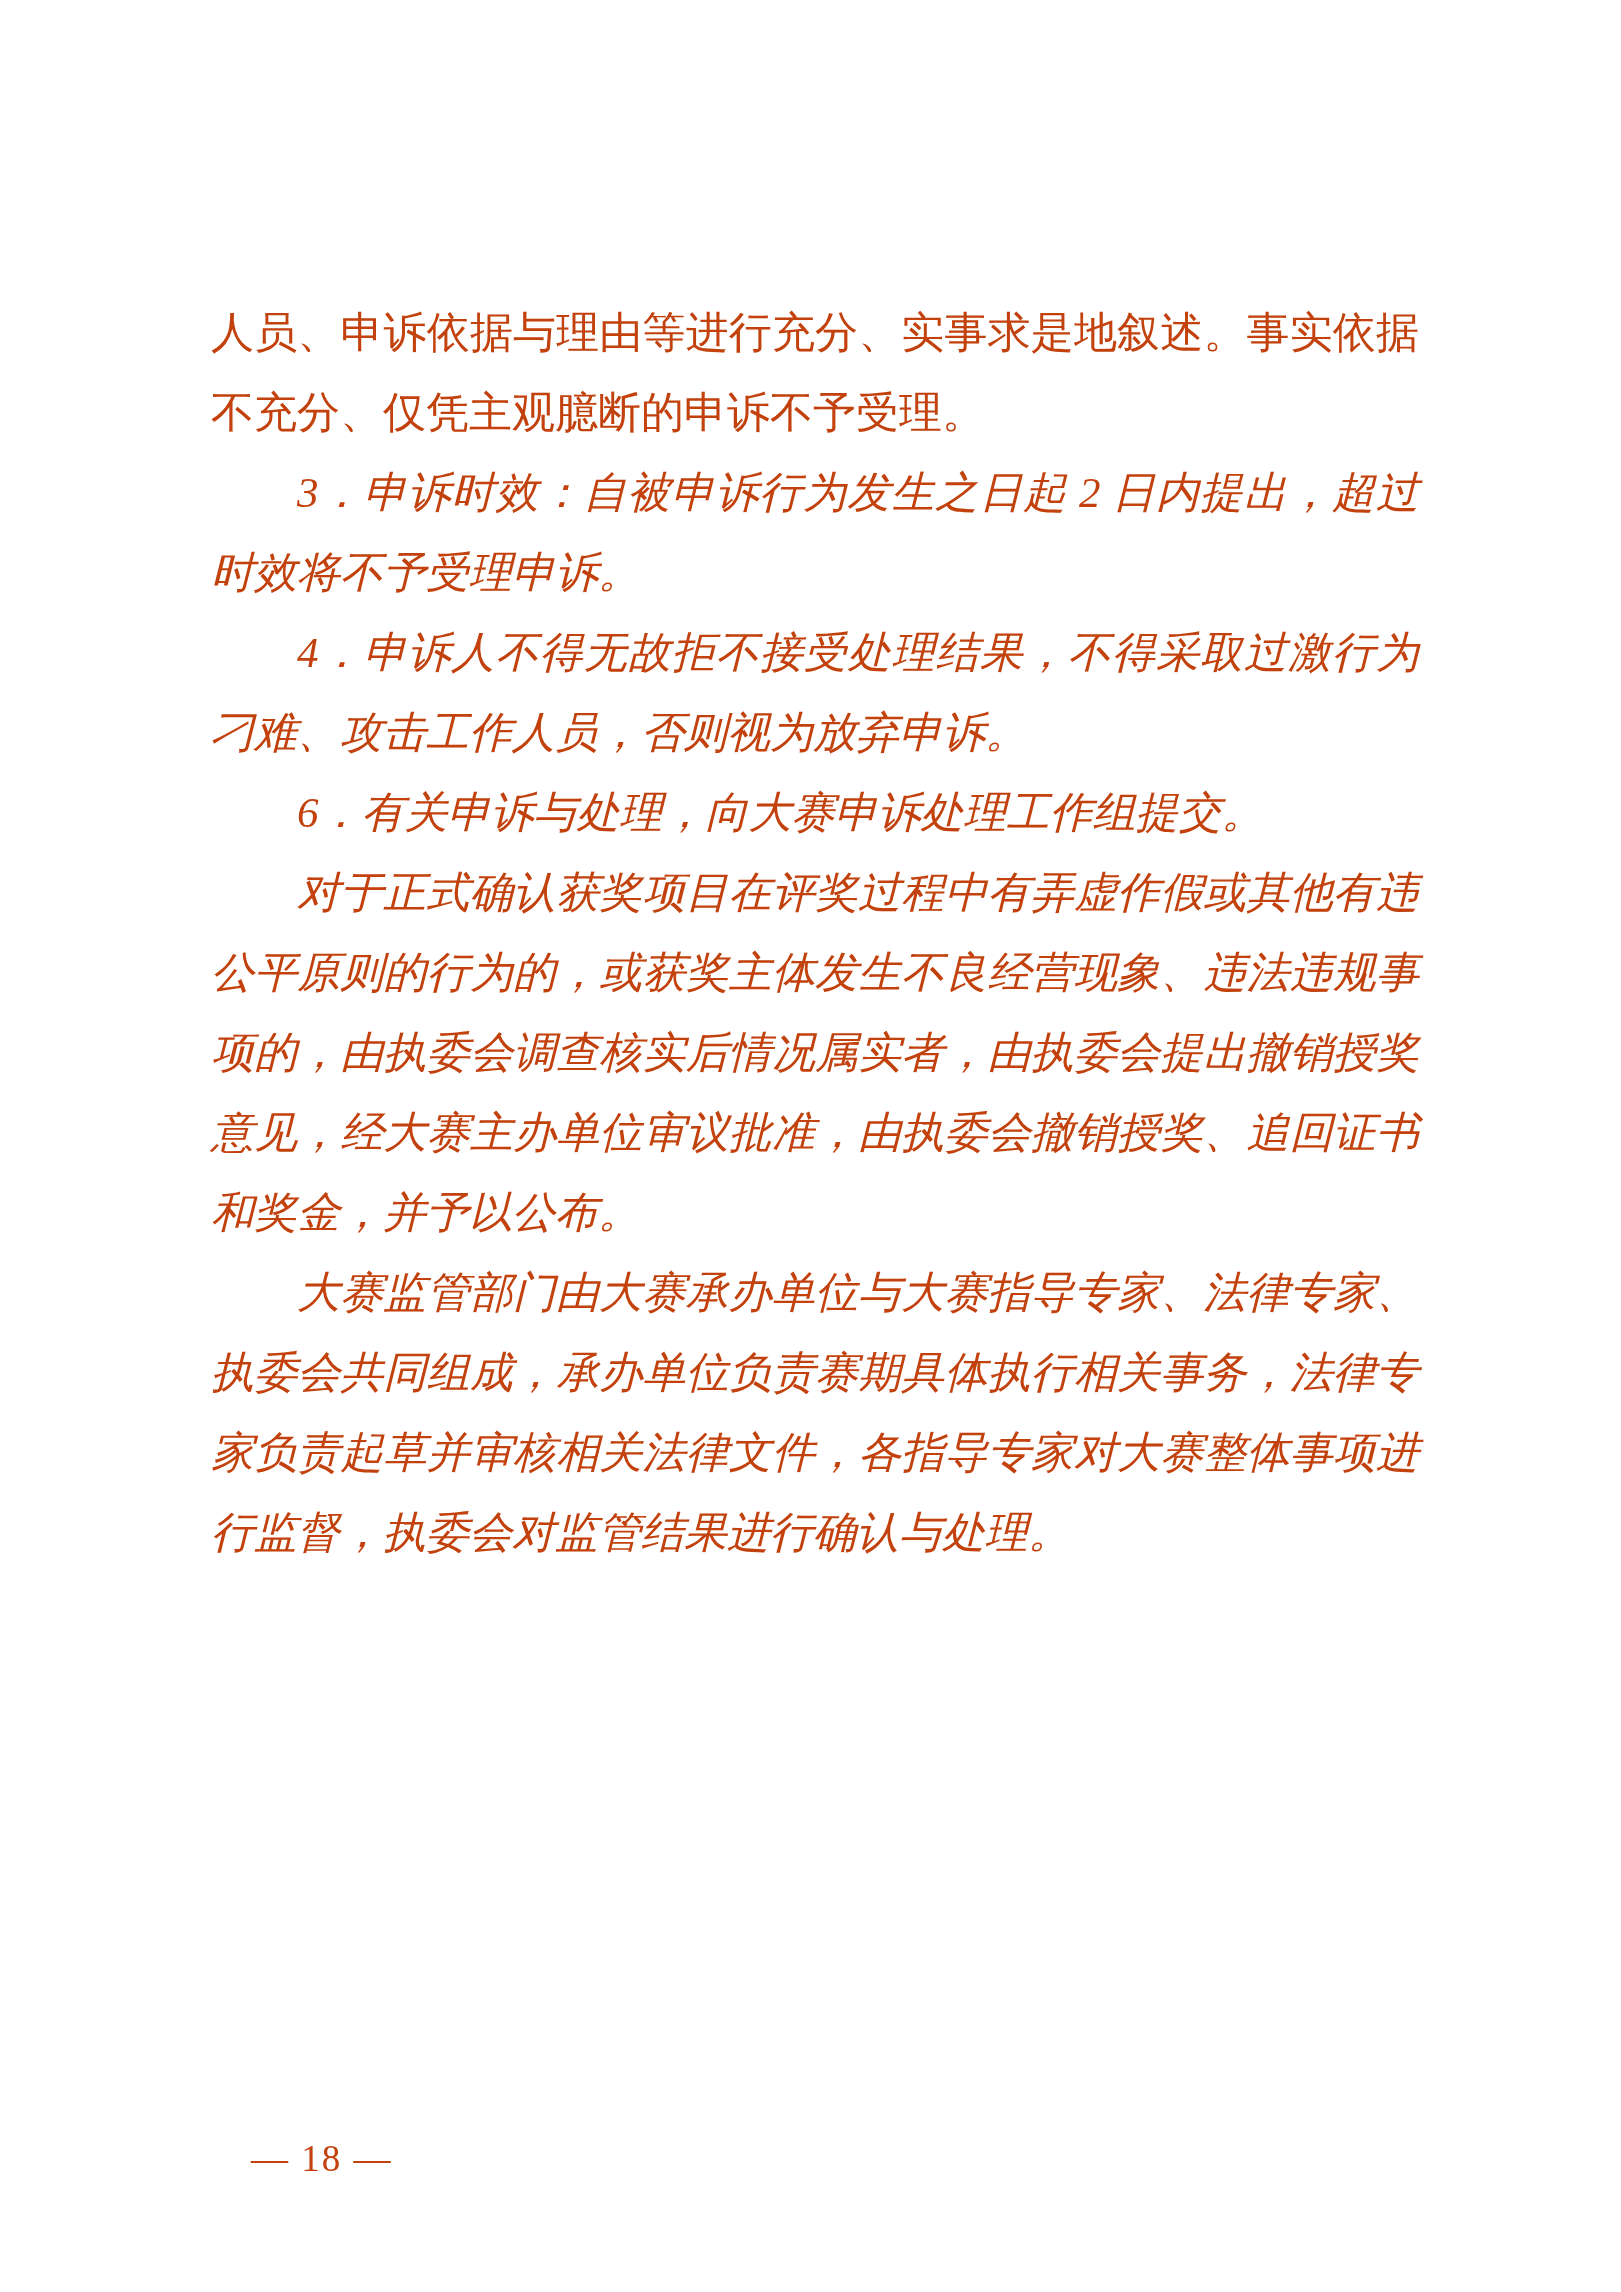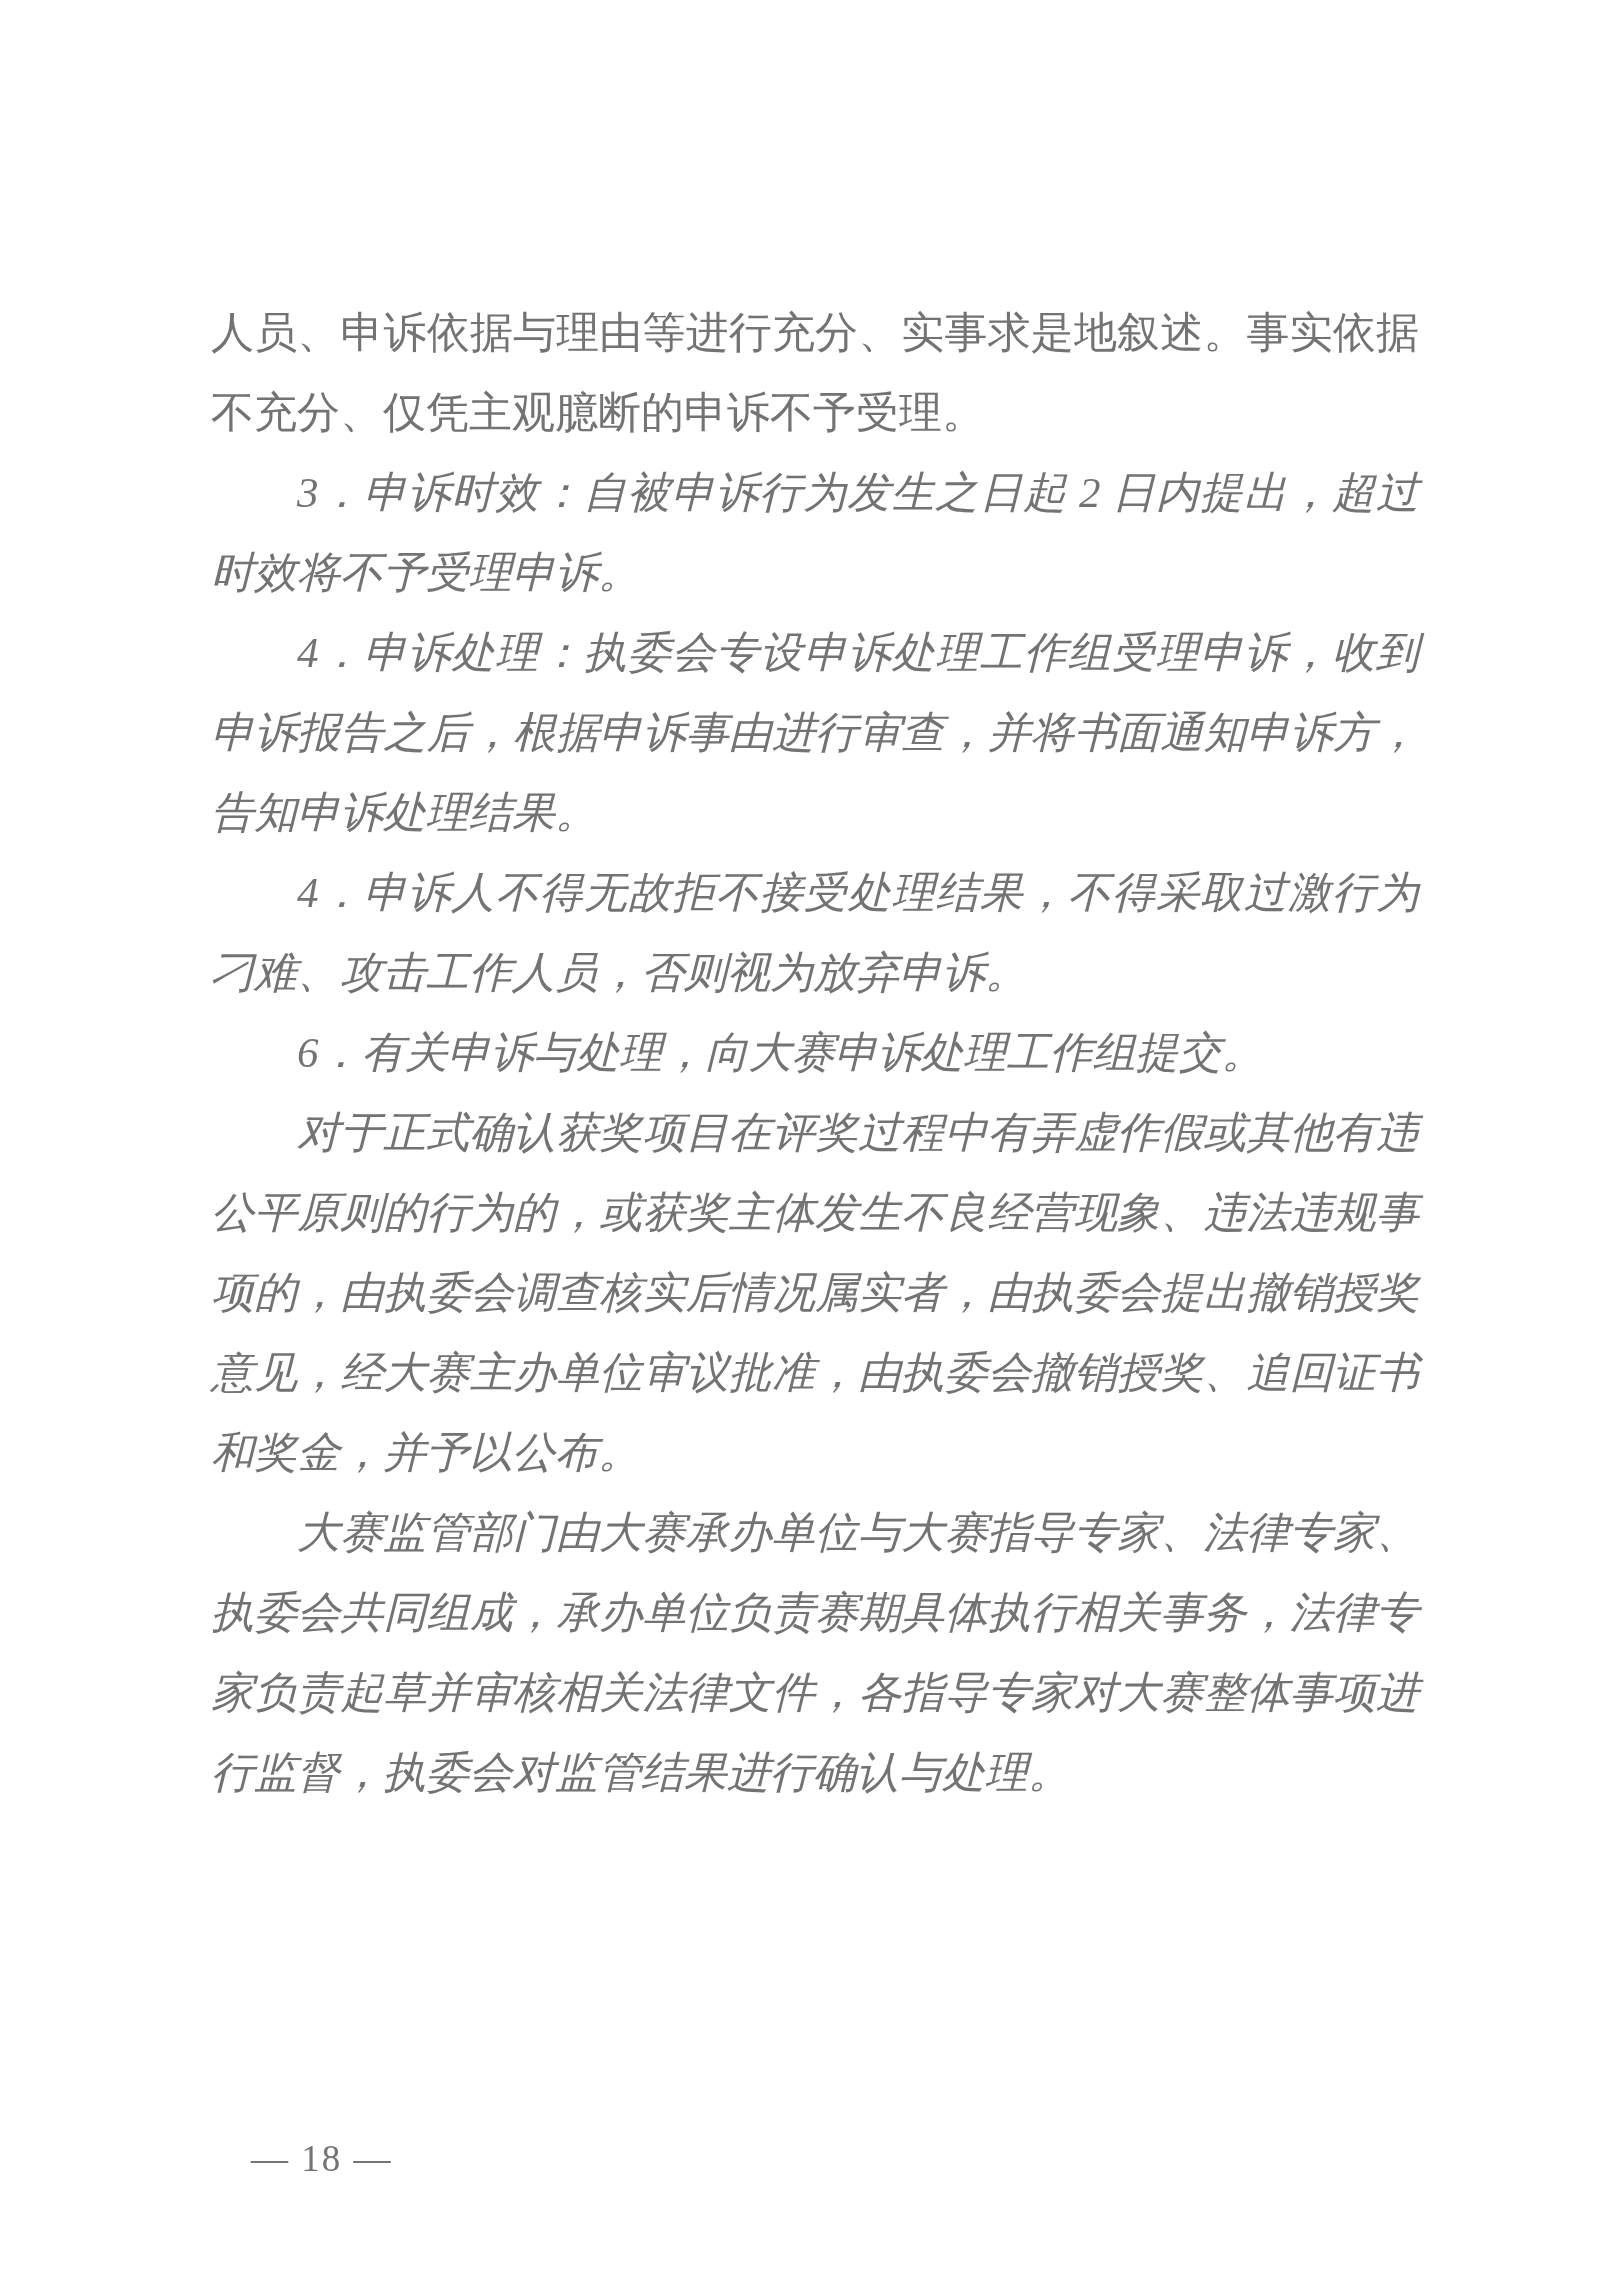--- a/index.html
+++ b/index.html
@@ -5,21 +5,21 @@
   html, body {
     margin: 0;
     padding: 0;
     background: #ffffff;
   }
   .page {
     position: relative;
     width: 1621px;
     height: 2293px;
     background: #ffffff;
-    color: #737373;
+    color: #c2410c;
     font-family: "Liberation Serif", "DejaVu Serif", serif;
     overflow: hidden;
   }
   .content {
     position: absolute;
     left: 211px;
     top: 293px;
     width: 1208px;
     font-size: 43px;
     line-height: 80px;
@@ -53,21 +53,20 @@
     margin-top: 36px;
   }
 </style>
 </head>
 <body>
 
 <div class="page">
   <div class="content" id="paragraphs">
       <p class="body-continuation">人员、申诉依据与理由等进行充分、实事求是地叙述。事实依据不充分、仅凭主观臆断的申诉不予受理。</p>
       <p class="body">3．申诉时效：自被申诉行为发生之日起 2 日内提出，超过时效将不予受理申诉。</p>
-      <p class="body">4．申诉处理：执委会专设申诉处理工作组受理申诉，收到申诉报告之后，根据申诉事由进行审查，并将书面通知申诉方，告知申诉处理结果。</p>
       <p class="body">4．申诉人不得无故拒不接受处理结果，不得采取过激行为刁难、攻击工作人员，否则视为放弃申诉。</p>
       <p class="body">6．有关申诉与处理，向大赛申诉处理工作组提交。</p>
       <p class="body">对于正式确认获奖项目在评奖过程中有弄虚作假或其他有违公平原则的行为的，或获奖主体发生不良经营现象、违法违规事项的，由执委会调查核实后情况属实者，由执委会提出撤销授奖意见，经大赛主办单位审议批准，由执委会撤销授奖、追回证书和奖金，并予以公布。</p>
       <p class="body">大赛监管部门由大赛承办单位与大赛指导专家、法律专家、执委会共同组成，承办单位负责赛期具体执行相关事务，法律专家负责起草并审核相关法律文件，各指导专家对大赛整体事项进行监督，执委会对监管结果进行确认与处理。</p>
     </div>
   <div class="footer">— 18 —</div>
 </div>
 
 
 </body></html>

